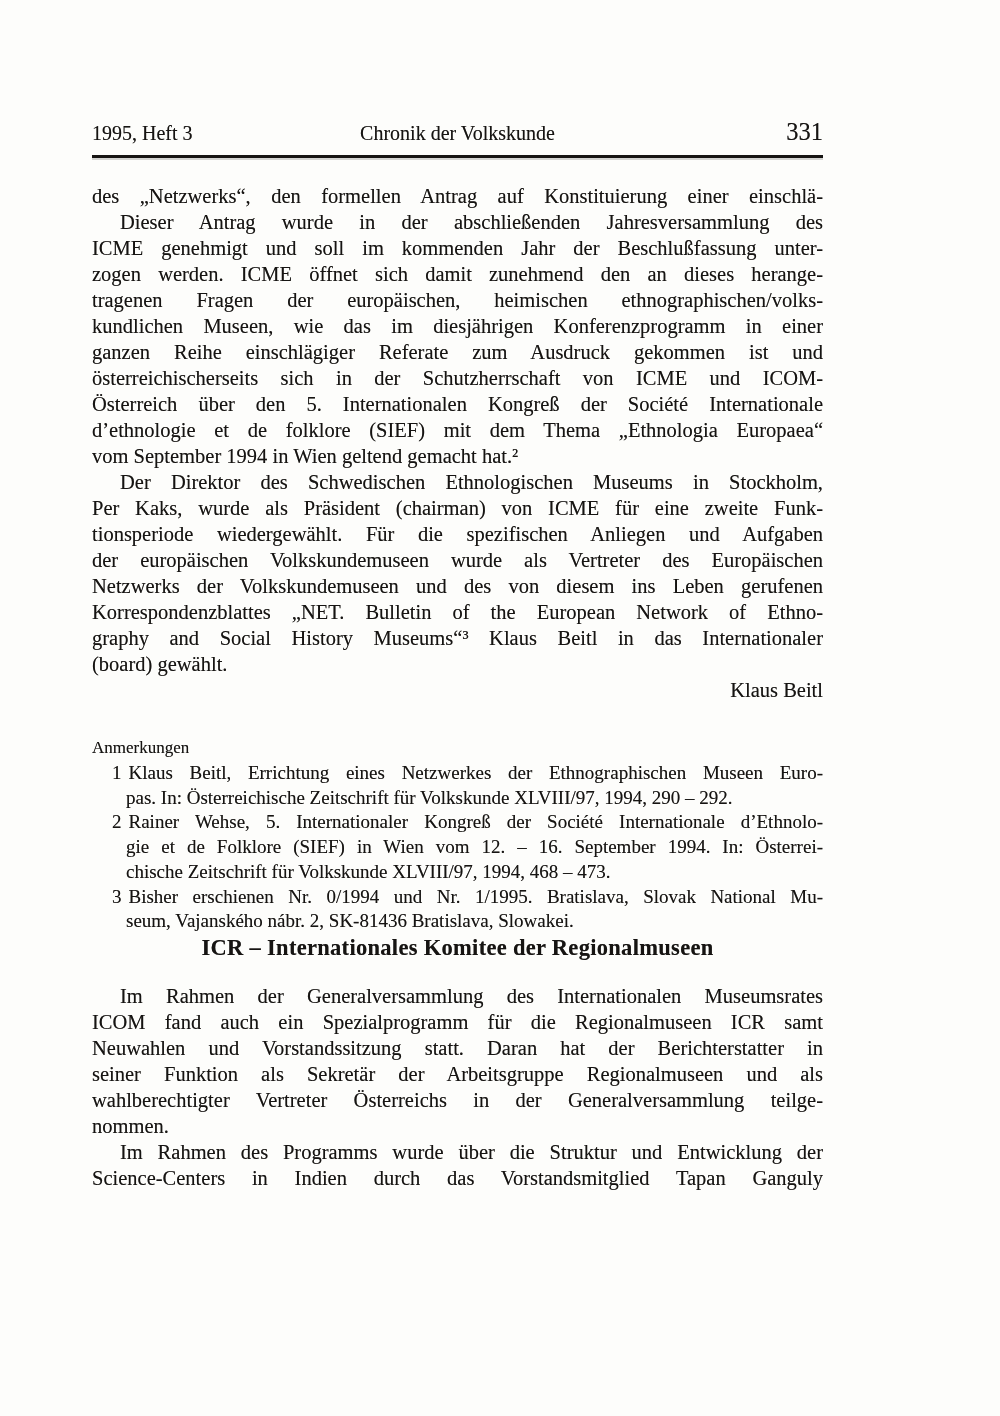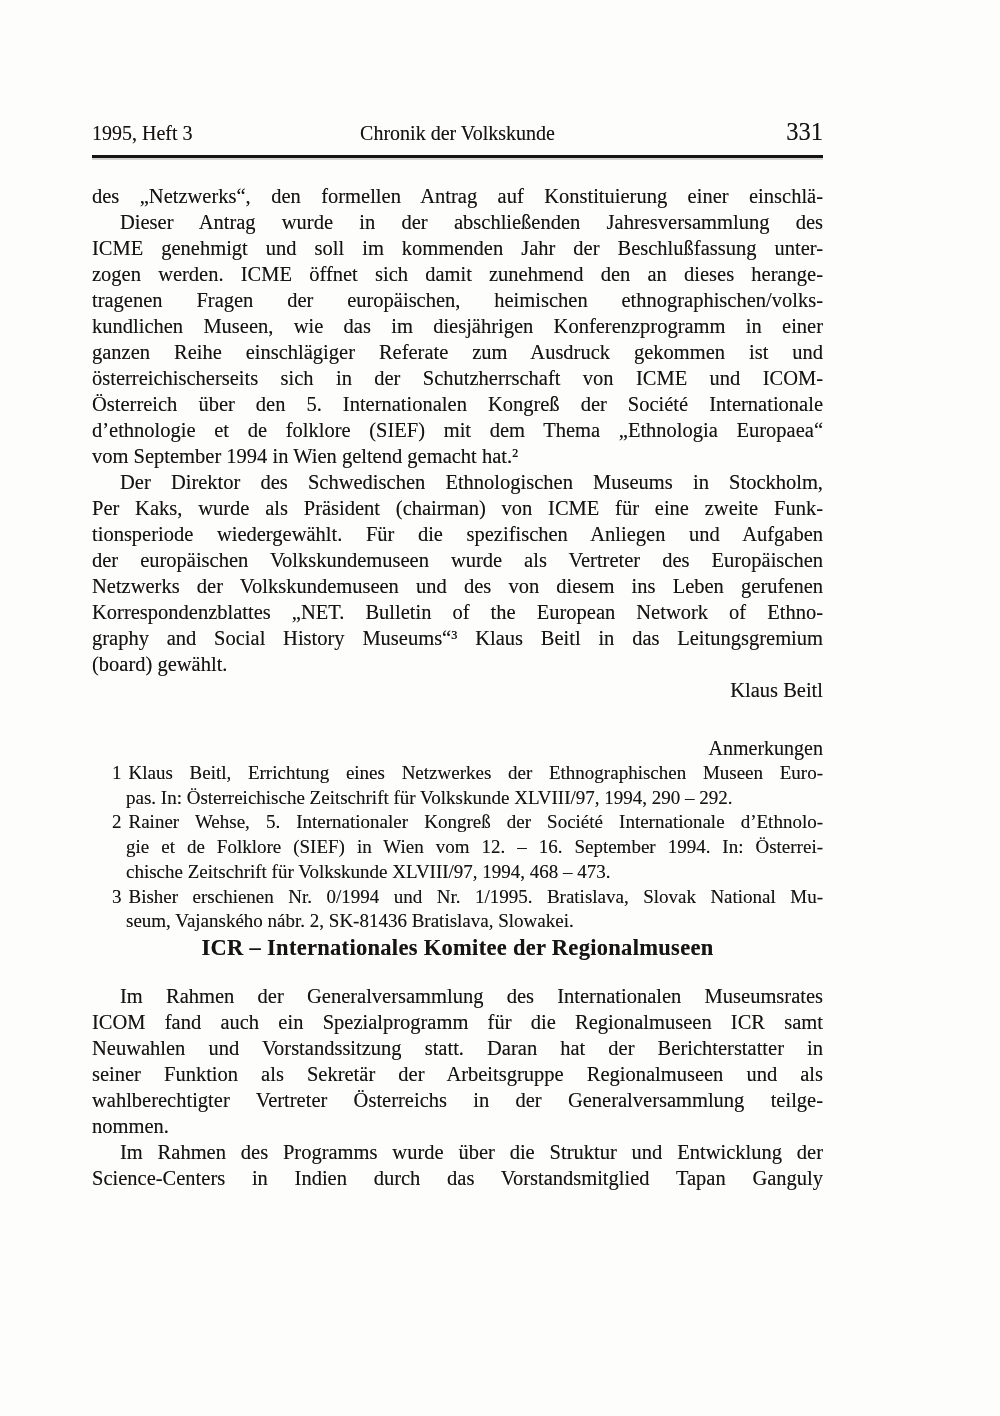--- a/index.html
+++ b/index.html
@@ -21,21 +21,21 @@
   .rule {
     position:absolute; left:92px; top:155px; width:731px; height:3px;
     background:var(--ink); box-shadow:0 2px 0 rgba(22,20,18,0.18);
   }
   .content { position:absolute; left:92px; top:183px; width:731px; }
   .body-text { font-size:20.5px; line-height:26px; }
   .line { text-align:justify; text-align-last:justify; }
   .line.last { text-align-last:left; }
   .line.indent { text-indent:28px; }
   .signature { font-size:20.5px; line-height:26px; text-align:right; }
-  .notes-heading { margin-top:32px; font-size:20px; line-height:26px; text-align:right; }
+  .notes-heading { margin-top:32px; font-size:17px; line-height:26px; text-align:left; }
   .footnotes { margin-top:0; margin-left:20px; width:711px; font-size:19px; line-height:24.7px; }
   .fn-line { text-align:justify; text-align-last:justify; }
   .fn-line.last { text-align-last:left; }
   .fn-line.cont { padding-left:14px; }
   .fn-num { padding-right:7px; }
   .section-heading {
     font-size:22.5px; line-height:28px; font-weight:bold;
     text-align:center; letter-spacing:0.3px;
   }
   .article2 { margin-top:21px; }
@@ -66,21 +66,21 @@
         <div class="line">österreichischerseits sich in der Schutzherrschaft von ICME und ICOM-</div>
         <div class="line">Österreich über den 5. Internationalen Kongreß der Société Internationale</div>
         <div class="line">d’ethnologie et de folklore (SIEF) mit dem Thema „Ethnologia Europaea“</div>
         <div class="line last">vom September 1994 in Wien geltend gemacht hat.²</div>
         <div class="line indent">Der Direktor des Schwedischen Ethnologischen Museums in Stockholm,</div>
         <div class="line">Per Kaks, wurde als Präsident (chairman) von ICME für eine zweite Funk-</div>
         <div class="line">tionsperiode wiedergewählt. Für die spezifischen Anliegen und Aufgaben</div>
         <div class="line">der europäischen Volkskundemuseen wurde als Vertreter des Europäischen</div>
         <div class="line">Netzwerks der Volkskundemuseen und des von diesem ins Leben gerufenen</div>
         <div class="line">Korrespondenzblattes „NET. Bulletin of the European Network of Ethno-</div>
-        <div class="line">graphy and Social History Museums“³ Klaus Beitl in das Leitungsgremium</div>
+        <div class="line">graphy and Social History Museums“³ Klaus Beitl in das Internationaler</div>
         <div class="line last">(board) gewählt.</div>
       </div>
 
     <div class="signature">Klaus Beitl</div>
 
     <div class="notes-heading">Anmerkungen</div>
 
     <div class="footnotes">
         <div class="fn-line"><span class="fn-num">1</span>Klaus Beitl, Errichtung eines Netzwerkes der Ethnographischen Museen Euro-</div>
         <div class="fn-line cont last">pas. In: Österreichische Zeitschrift für Volkskunde XLVIII/97, 1994, 290 – 292.</div>

